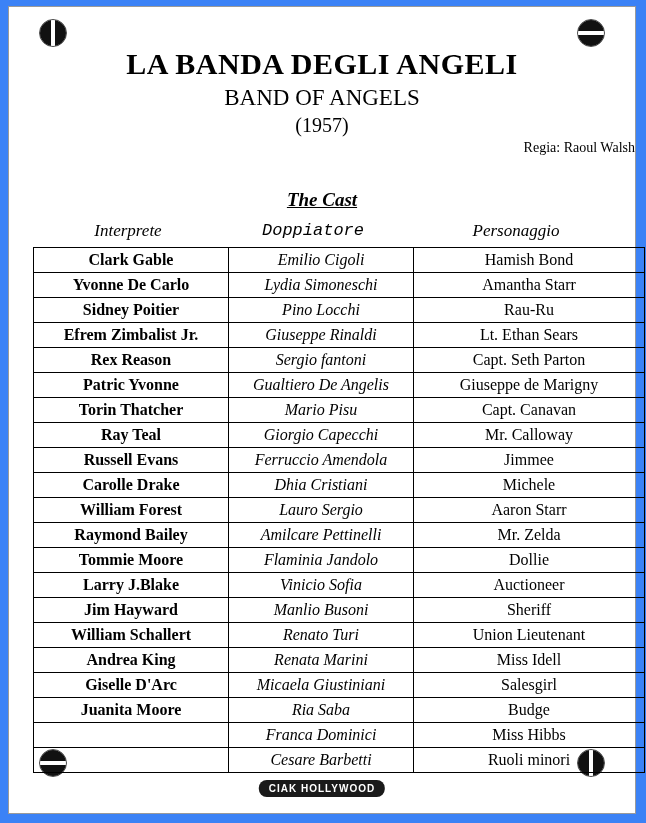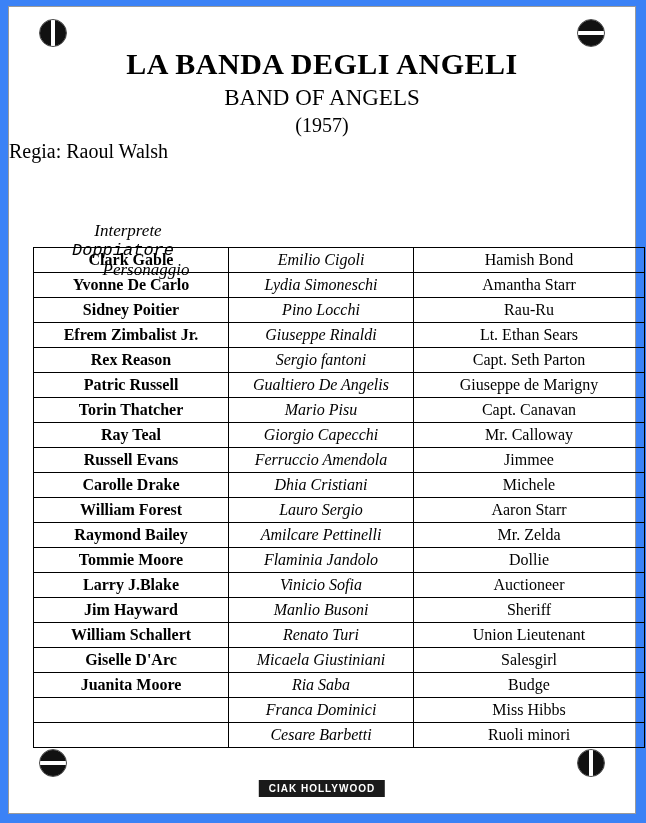--- a/index.html
+++ b/index.html
@@ -86,42 +86,41 @@
     position: absolute;
     left: 0; right: 0;
     top: 107px;
     text-align: center;
     font-size: 20px;
   }
   .director {
     position: absolute;
     left: 0; right: 0;
     top: 133px;
-    text-align: left;
-    font-size: 20px;
+    text-align: right;
+    font-size: 14px;
   }
   .cast-heading {
     position: absolute;
     left: 0; right: 0;
     top: 182px;
     text-align: center;
     font-size: 19px;
     font-style: italic;
     font-weight: bold;
     text-decoration: underline;
   }
   .col-headers {
     position: absolute;
     left: 24px;
     top: 214px;
     width: 596px;
     display: flex;
     font-style: italic;
     font-size: 17px;
-    flex-direction: column;
   }
   .col-headers .ch {
     text-align: center;
   }
   .ch.c1 { width: 190px; }
   .ch.c2 { width: 180px; font-family: Liberation Mono, monospace; }
   .ch.c3 { width: 226px; }
 
   table.cast {
     position: absolute;
@@ -158,21 +157,21 @@
     left: 50%;
     transform: translateX(-50%);
     bottom: 16px;
     background: #1a1a1a;
     color: #fff;
     font-family: "Liberation Sans", sans-serif;
     font-size: 10px;
     font-weight: bold;
     letter-spacing: 1px;
     padding: 3px 10px 3px 10px;
-    border-radius: 0;
+    border-radius: 8px;
   }
 </style>
 </head>
 <body>
 
 <div class="page">
   <div class="sheet">
 
     <div class="punch tl">
       <div class="fill"></div>
@@ -189,20 +188,21 @@
     <div class="punch br">
       <div class="fill"></div>
         <div class="slot"></div>
     </div>
 
     <div class="title">LA BANDA DEGLI ANGELI</div>
     <div class="subtitle">BAND OF ANGELS</div>
     <div class="year">(1957)</div>
     <div class="director">Regia: Raoul Walsh</div>
 
+    <div class="cast-heading">The Cast</div>
 
     <div class="col-headers">
       <div class="ch c1">Interprete</div>
       <div class="ch c2">Doppiatore</div>
       <div class="ch c3">Personaggio</div>
     </div>
 
     <table class="cast">
       <tbody>
           <tr>
@@ -224,21 +224,21 @@
             <td class="actor">Efrem Zimbalist Jr.</td>
             <td class="voice">Giuseppe Rinaldi</td>
             <td class="role">Lt. Ethan Sears</td>
           </tr>
           <tr>
             <td class="actor">Rex Reason</td>
             <td class="voice">Sergio fantoni</td>
             <td class="role">Capt. Seth Parton</td>
           </tr>
           <tr>
-            <td class="actor">Patric Russell</td>
+            <td class="actor">Patric Yvonne</td>
             <td class="voice">Gualtiero De Angelis</td>
             <td class="role">Giuseppe de Marigny</td>
           </tr>
           <tr>
             <td class="actor">Torin Thatcher</td>
             <td class="voice">Mario Pisu</td>
             <td class="role">Capt. Canavan</td>
           </tr>
           <tr>
             <td class="actor">Ray Teal</td>
@@ -279,20 +279,25 @@
             <td class="actor">Jim Hayward</td>
             <td class="voice">Manlio Busoni</td>
             <td class="role">Sheriff</td>
           </tr>
           <tr>
             <td class="actor">William Schallert</td>
             <td class="voice">Renato Turi</td>
             <td class="role">Union Lieutenant</td>
           </tr>
           <tr>
+            <td class="actor">Andrea King</td>
+            <td class="voice">Renata Marini</td>
+            <td class="role">Miss Idell</td>
+          </tr>
+          <tr>
             <td class="actor">Giselle D'Arc</td>
             <td class="voice">Micaela Giustiniani</td>
             <td class="role">Salesgirl</td>
           </tr>
           <tr>
             <td class="actor">Juanita Moore</td>
             <td class="voice">Ria Saba</td>
             <td class="role">Budge</td>
           </tr>
           <tr>

